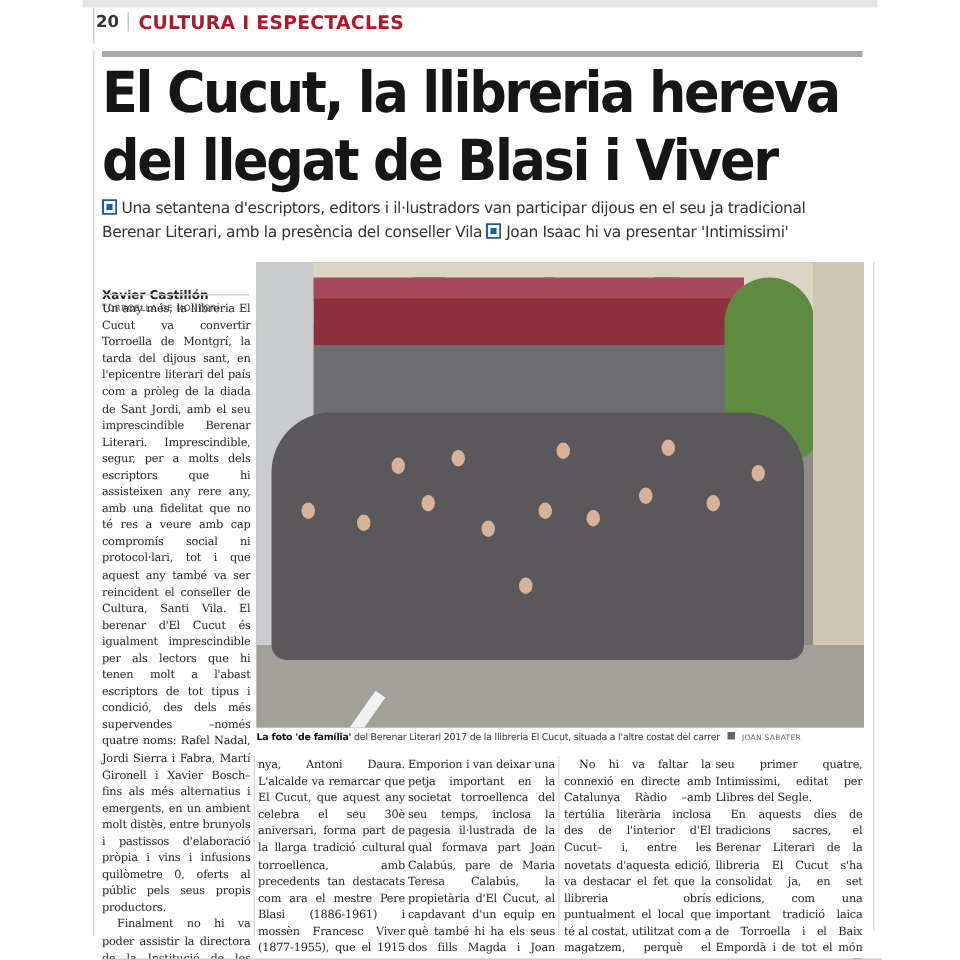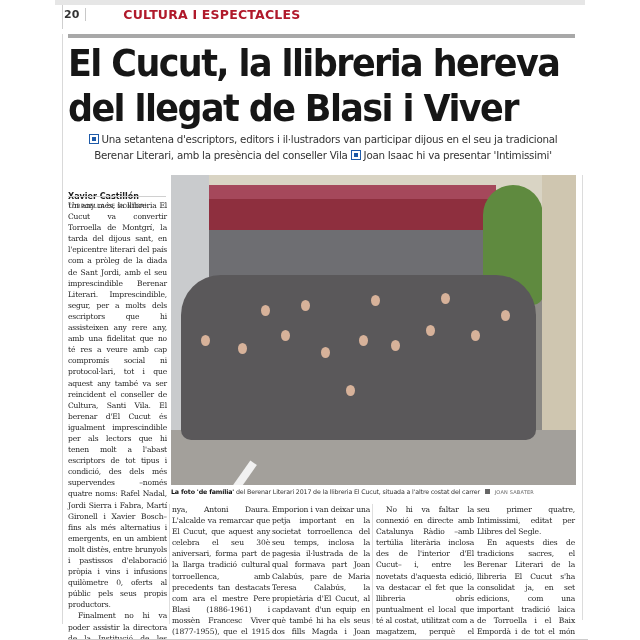--- a/index.html
+++ b/index.html
@@ -18,35 +18,34 @@
   .page-left-rule2 {
     position: absolute; left: 62px; top: 34px; width: 1px; height: 590px; background: #d9d9d9;
   }
   .header {
     position: absolute; left: 64px; top: 5px; height: 18px;
     display: flex; align-items: center;
     font-family: "DejaVu Sans", sans-serif; font-weight: bold; font-size: 11px;
   }
   .header .num { color: #333; padding-right: 6px; border-right: 1px solid #c8c8c8; }
   .header .section { color: #333; padding: 0 6px; border-right: 1px solid #c8c8c8; }
-  .header .rubric { color: #b0192b; padding-left: 6px; font-size: 12.5px; letter-spacing: 0.2px; margin-left: 31px; }
+  .header .rubric { color: #b0192b; padding-left: 6px; font-size: 12.5px; letter-spacing: 0.2px; }
   .grey-rule {
     position: absolute; left: 68px; top: 34px; width: 507px; height: 4px; background: #a8a8a8;
   }
   .headline {
     position: absolute; left: 68px; top: 40px; width: 510px;
     font-family: "DejaVu Sans", sans-serif; font-weight: bold;
     font-size: 35px; line-height: 42px; color: #161616; letter-spacing: -1.6px;
     transform: scaleY(1.08); transform-origin: top left;
   }
   .subhead {
     position: absolute; left: 68px; top: 131px; width: 510px;
     font-family: "DejaVu Sans", sans-serif; font-size: 10.3px; line-height: 16px; color: #333;
     letter-spacing: -0.25px;
-    text-align: center;
   }
   .bullet {
     display: inline-block; width: 8px; height: 8px; background: #1e5aa8;
     border: 1px solid #1e5aa8; box-shadow: inset 0 0 0 2px #fff; margin-right: 3px; vertical-align: -1px;
   }
   .byline {
     position: absolute; left: 68px; top: 192px; width: 100px;
   }
   .byline .author {
     font-family: "DejaVu Sans", sans-serif; font-weight: bold; font-size: 8px; color: #222;

